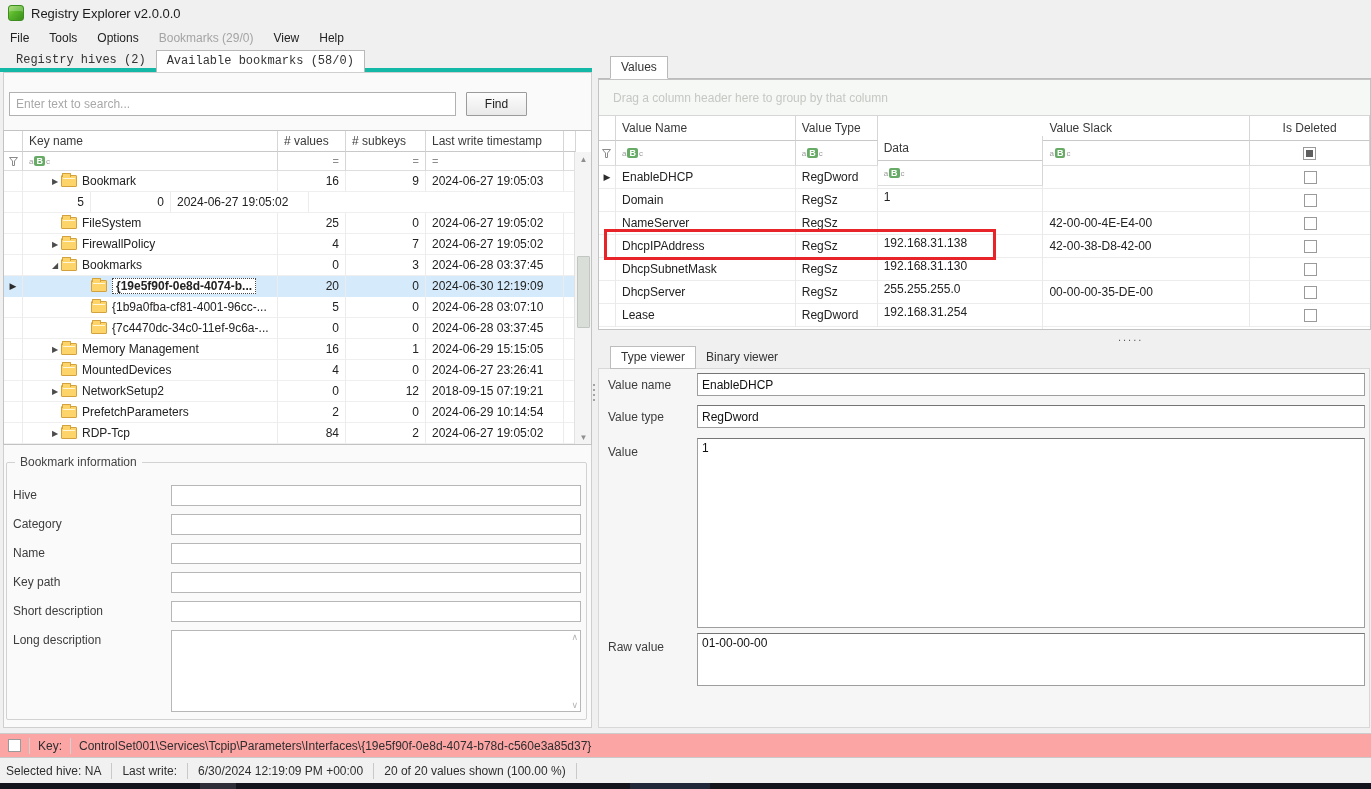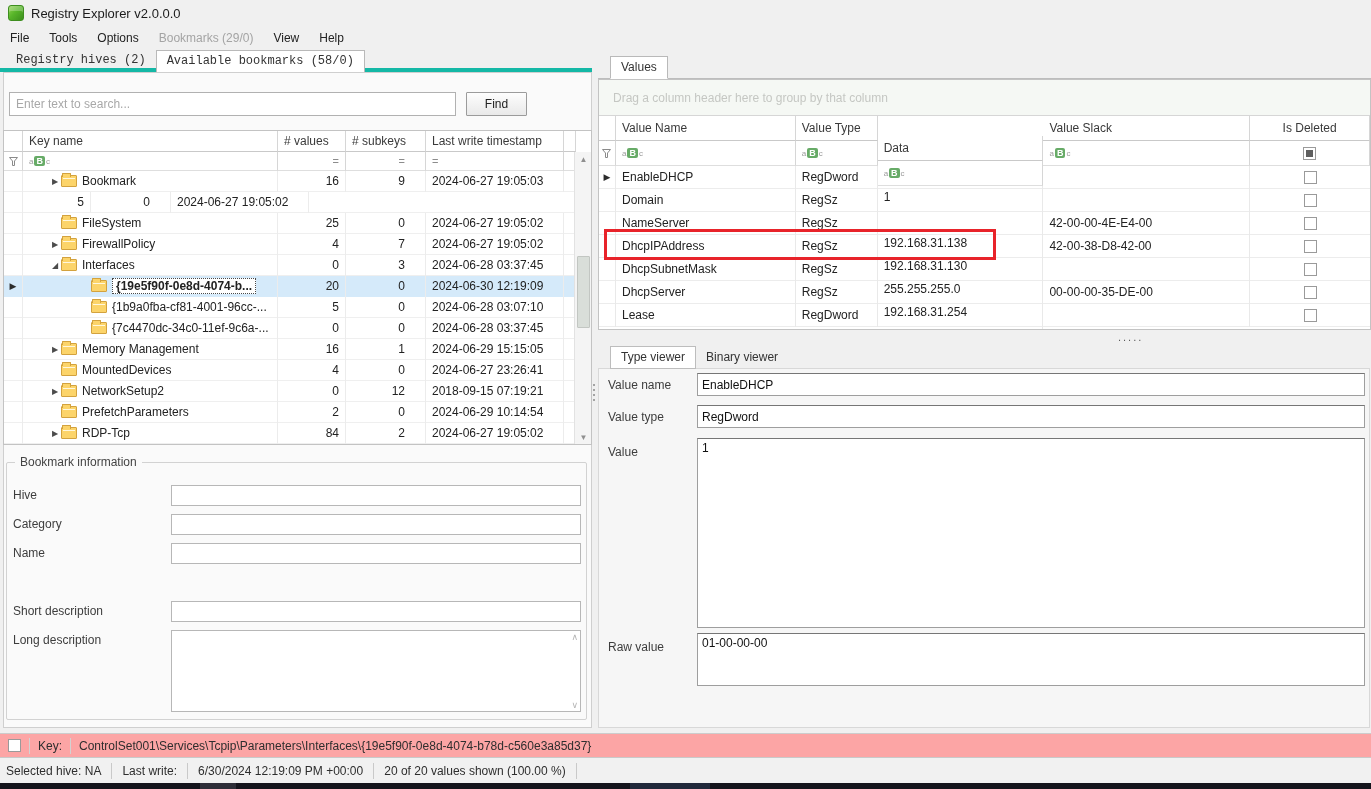--- a/index.html
+++ b/index.html
@@ -31,21 +31,21 @@
   .tgrid { left:3px; top:130px; width:589px; height:315px; background:#fff; border:1px solid #c3c3c3; overflow:hidden; }
   .trow { display:flex; height:21px; align-items:center; font-size:12px; color:#222; }
   .thead .tc { border-bottom:1px solid #c9c9c9; color:#3a3a3a; height:21px; line-height:20px; }
   .tfilter { height:19px; }
   .tfilter .tc { border-bottom:1px solid #dedede; height:19px; }
   .tc { height:21px; display:flex; align-items:center; border-right:1px solid #ececec; overflow:hidden; white-space:nowrap; }
   .thead .tc, .tfilter .tc { border-right:1px solid #d6d6d6; }
   .c-ind { width:19px; justify-content:center; }
   .c-key { width:255px; padding-left:6px; }
   .c-val { width:68px; justify-content:flex-end; padding-right:6px; }
-  .c-sub { width:80px; justify-content:flex-end; padding-right:20px; }
+  .c-sub { width:80px; justify-content:flex-end; padding-right:6px; }
   .c-ts  { width:138px; padding-left:6px; }
   .c-fill{ width:12px; border-right:none; }
   .thead .c-val, .thead .c-sub, .thead .c-ts { justify-content:flex-start; padding-left:6px; }
   .drow { border-bottom:1px solid #efefef; }
   .drow .tc { border-bottom:none; }
   .drow.sel .tc { background:#d5eafa; }
   .exp { width:12px; font-size:8px; color:#4c4c4c; flex:0 0 12px; text-align:center; }
   .exp.hid { visibility:hidden; }
   .lvl0 { margin-left:20px; } .lvl1 { margin-left:50px; }
   .folder { width:16px; height:12px; background:#fcd46a; border:1px solid #d3a23e; border-radius:1px; position:relative; margin-right:5px; flex:0 0 16px; }
@@ -211,21 +211,21 @@
     <div class="tc c-val">4</div>
     <div class="tc c-sub">7</div>
     <div class="tc c-ts">2024-06-27 19:05:02</div>
     <div class="tc c-fill"></div>
   </div>
   <div class="trow drow">
     <div class="tc c-ind"></div>
     <div class="tc c-key">
         <span class="exp lvl0">◢</span>
         <span class="folder"></span>
-        <span>Interfaces</span>
+        <span>Bookmarks</span>
       </div>
     <div class="tc c-val">0</div>
     <div class="tc c-sub">3</div>
     <div class="tc c-ts">2024-06-28 03:37:45</div>
     <div class="tc c-fill"></div>
   </div>
   <div class="trow drow sel">
     <div class="tc c-ind">
         <span class="rowptr">▶</span>
       </div>
@@ -338,20 +338,24 @@
       <input style="">
     </div>
   <div class="brow" style="top:51px">
       <label>Category</label>
       <input style="">
     </div>
   <div class="brow" style="top:80px">
       <label>Name</label>
       <input style="">
     </div>
+  <div class="brow" style="top:109px">
+      <label>Key path</label>
+      <input style="">
+    </div>
   <div class="brow" style="top:138px">
       <label>Short description</label>
       <input style="">
     </div>
   <div class="brow" style="top:167px">
       <label>Long description</label>
     <div class="blong">
         <span class="uar">∧</span>
         <span class="dar">∨</span>
       </div>

